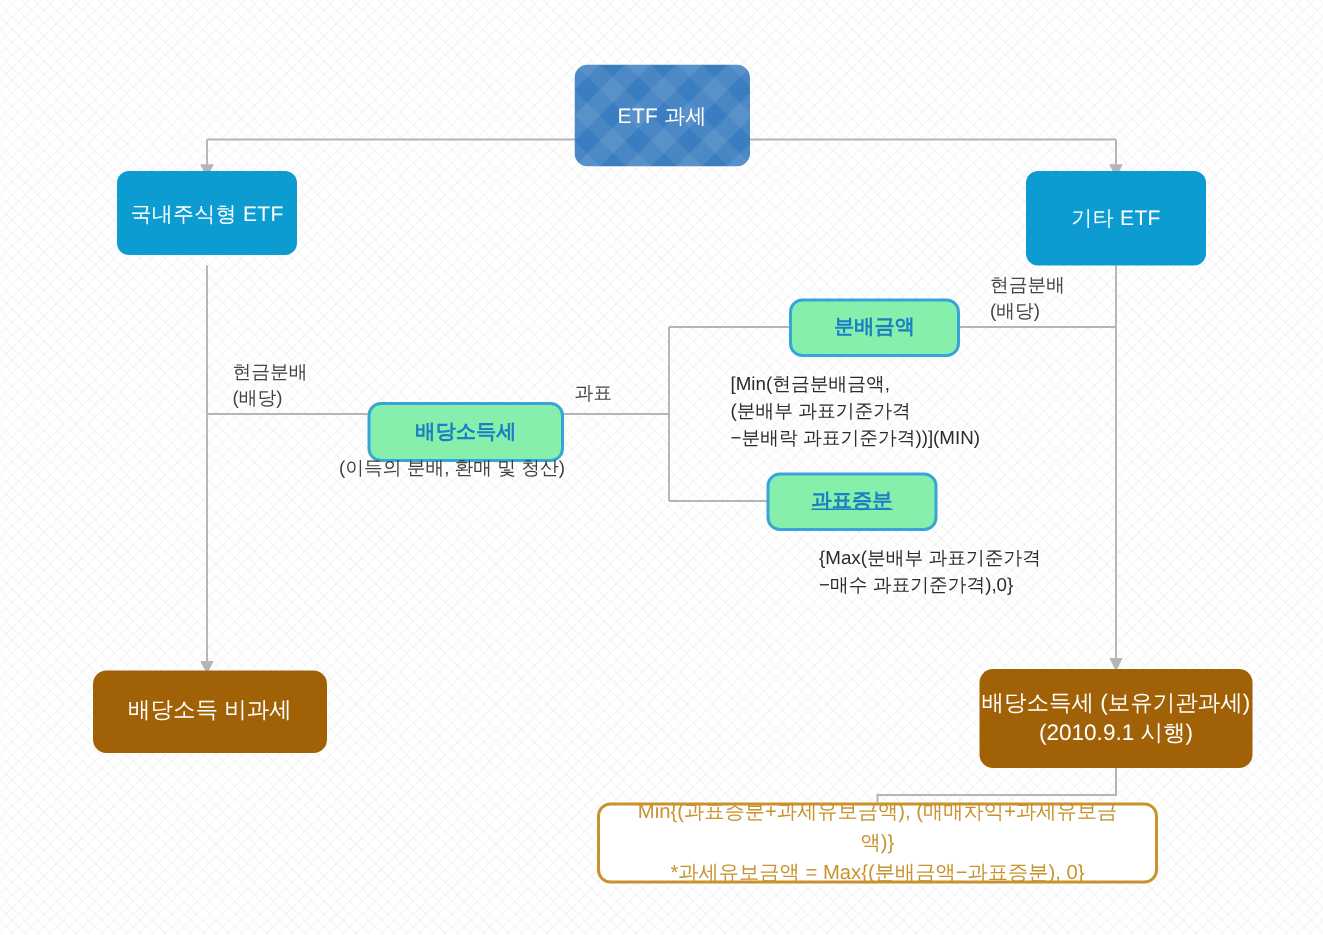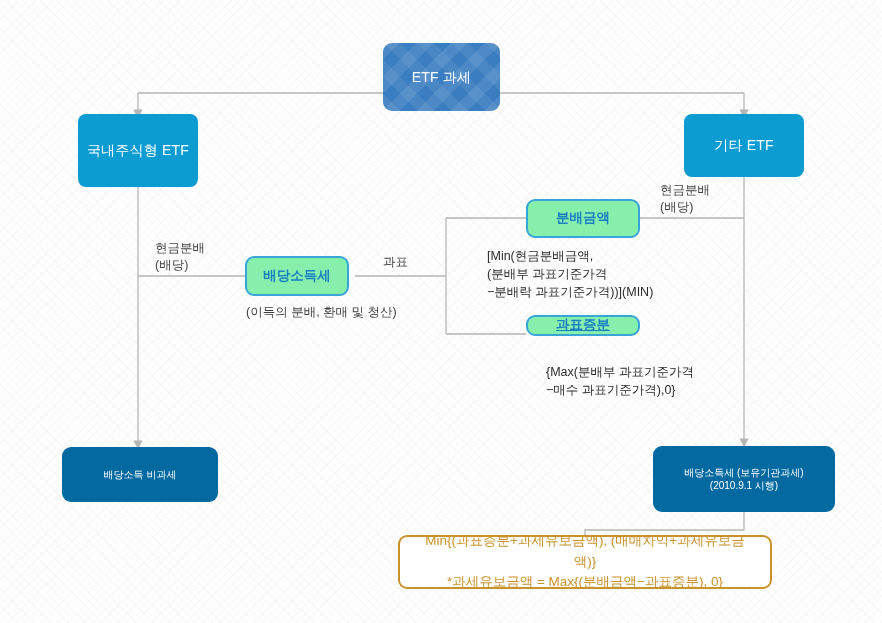--- a/index.html
+++ b/index.html
@@ -68,24 +68,24 @@
     background-color: #86efac;
     border: 2px solid #38a5d6;
     border-radius: 9px;
     color: #1b7fc4;
     font-size: 13.5px;
     font-weight: 600;
   }
 
   
   .node-gray {
-    background-color: #0369a1;
+    background-color: #a16207;
     border-radius: 9px;
     color: #ffffff;
-    font-size: 10px;
+    font-size: 15px;
   }
 
   
   .node-orange {
     background-color: #ffffff;
     border: 2px solid #c8922c;
     border-radius: 9px;
     color: #c8922c;
     font-size: 13.5px;
     padding: 8px 14px;
@@ -100,21 +100,20 @@
     color: #444444;
     line-height: 1.35;
     white-space: nowrap;
   }
   .note {
     position: absolute;
     font-size: 12.5px;
     color: #3f3f3f;
     line-height: 1.35;
     white-space: nowrap;
-    margin-left: 20px;
   }
   .formula {
     position: absolute;
     font-size: 12.5px;
     color: #2b2b2b;
     line-height: 1.45;
     white-space: nowrap;
   }
   .stack-line { display: block; }
 </style>
@@ -154,44 +153,44 @@
       <path d="M 744 177 L 744 443" marker-end="url(#arrow)"></path>
 
       <path d="M 640 218 L 744 218"></path>
 
       <path d="M 744 512 L 744 530 L 585 530 L 585 535"></path>
     </g>
   </svg>
 
   <div class="node node-top" style="left:383px; top:12px; width:117px; height:68px;">ETF 과세</div>
 
-  <div class="node node-cyan" style="left:78px; top:114px; width:120px; height:73px;">국내주식형 ETF</div>
+  <div class="node node-cyan" style="left:78px; top:114px; width:120px; height:56px;">국내주식형 ETF</div>
 
   <div class="node node-cyan" style="left:684px; top:114px; width:120px; height:63px;">기타 ETF</div>
 
   <div class="edge-label" style="left:155px; top:240px; width:80px;">
     <span class="stack-line">현금분배</span>
     <span class="stack-line">(배당)</span>
   </div>
 
-  <div class="node node-outline" style="left:245px; top:256px; width:104px; height:40px;">배당소득세</div>
+  <div class="node node-outline" style="left:245px; top:268px; width:131px; height:40px;">배당소득세</div>
 
   <div class="note" style="left:226px; top:304px;">(이득의 분배, 환매 및 청산)</div>
 
   <div class="edge-label" style="left:383px; top:254px; width:36px;">과표</div>
 
   <div class="node node-outline" style="left:526px; top:199px; width:114px; height:39px;">분배금액</div>
 
   <div class="formula" style="left:487px; top:247px;">
     <span class="stack-line">[Min(현금분배금액,</span>
     <span class="stack-line">(분배부 과표기준가격</span>
     <span class="stack-line">−분배락 과표기준가격))](MIN)</span>
   </div>
 
-  <div class="node node-outline" style="left:526px; top:315px; width:114px; height:21px;text-decoration:underline;">과표증분</div>
+  <div class="node node-outline" style="left:511px; top:315px; width:114px; height:39px;text-decoration:underline;">과표증분</div>
 
   <div class="formula" style="left:503px; top:363px;margin-left:43px;">
     <span class="stack-line">{Max(분배부 과표기준가격</span>
     <span class="stack-line">−매수 과표기준가격),0}</span>
   </div>
 
   <div class="edge-label" style="left:660px; top:182px; width:80px;">
     <span class="stack-line">현금분배</span>
     <span class="stack-line">(배당)</span>
   </div>

